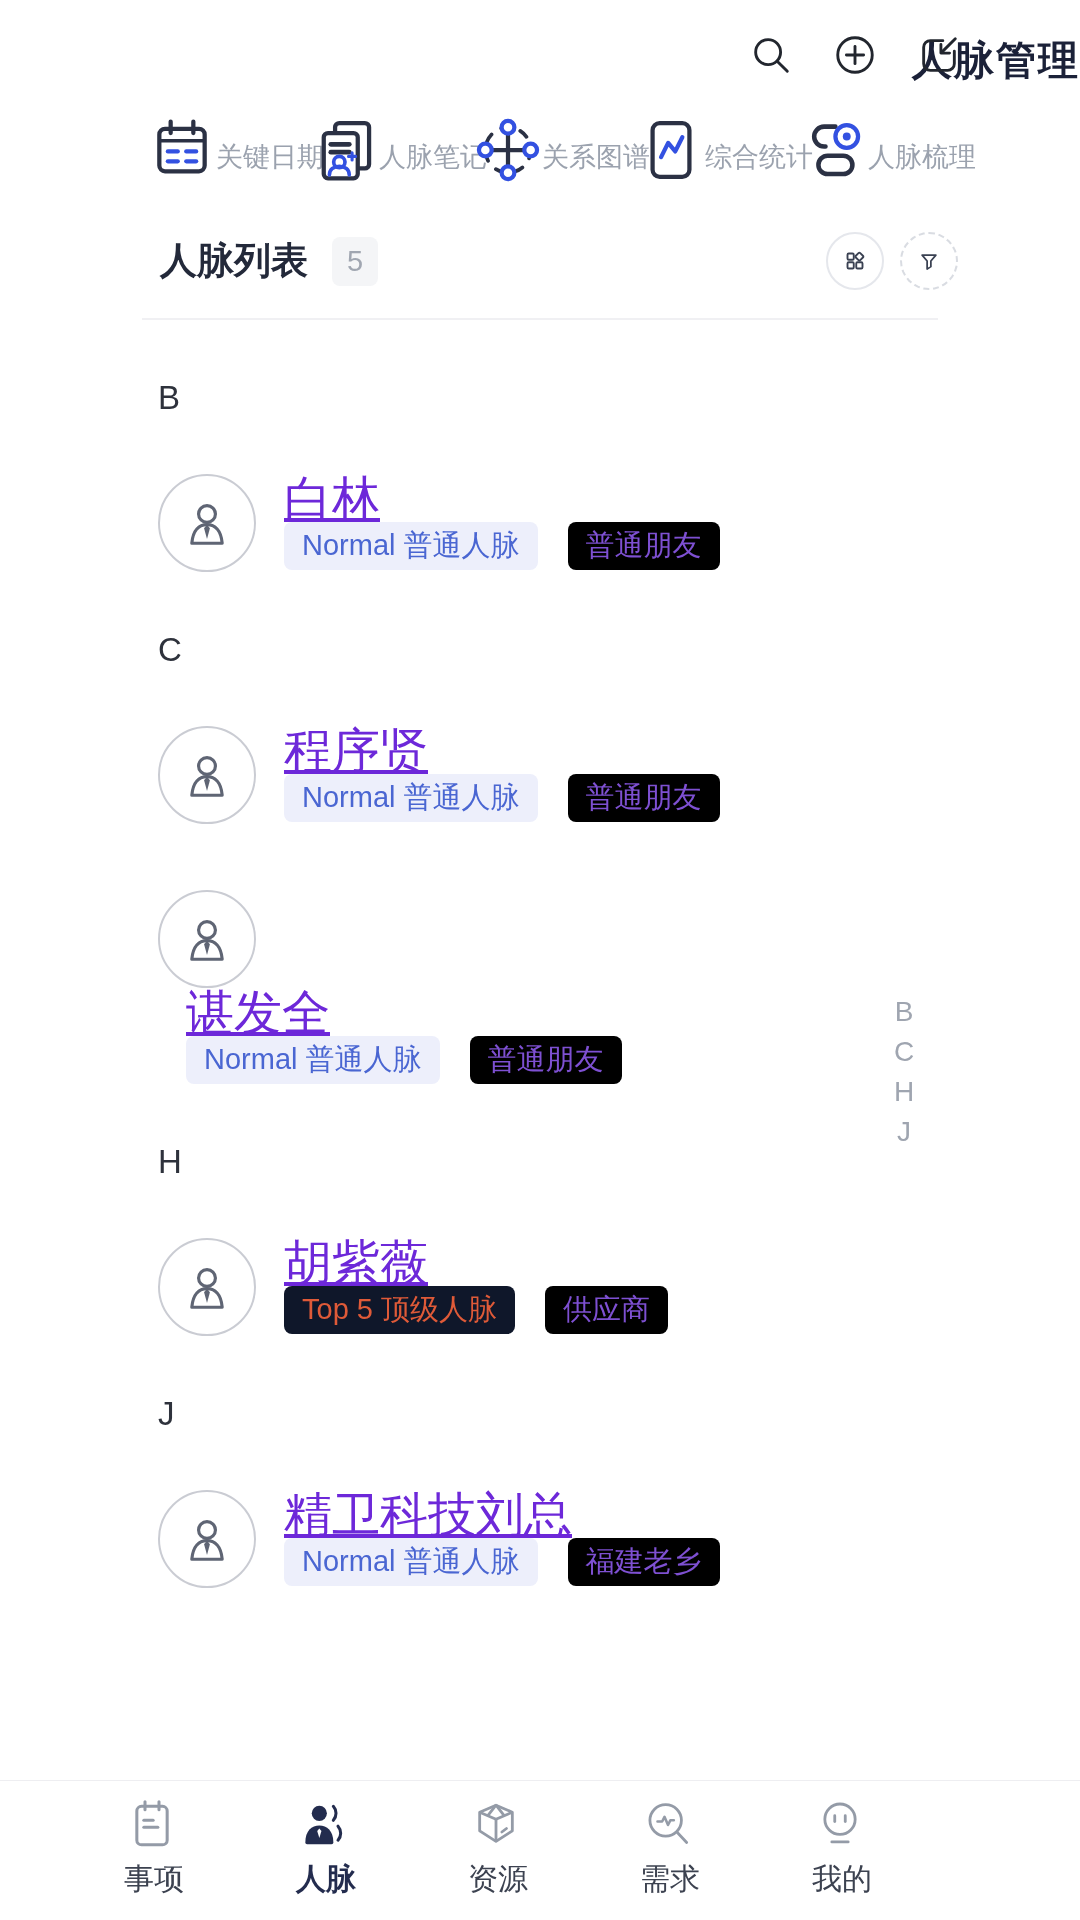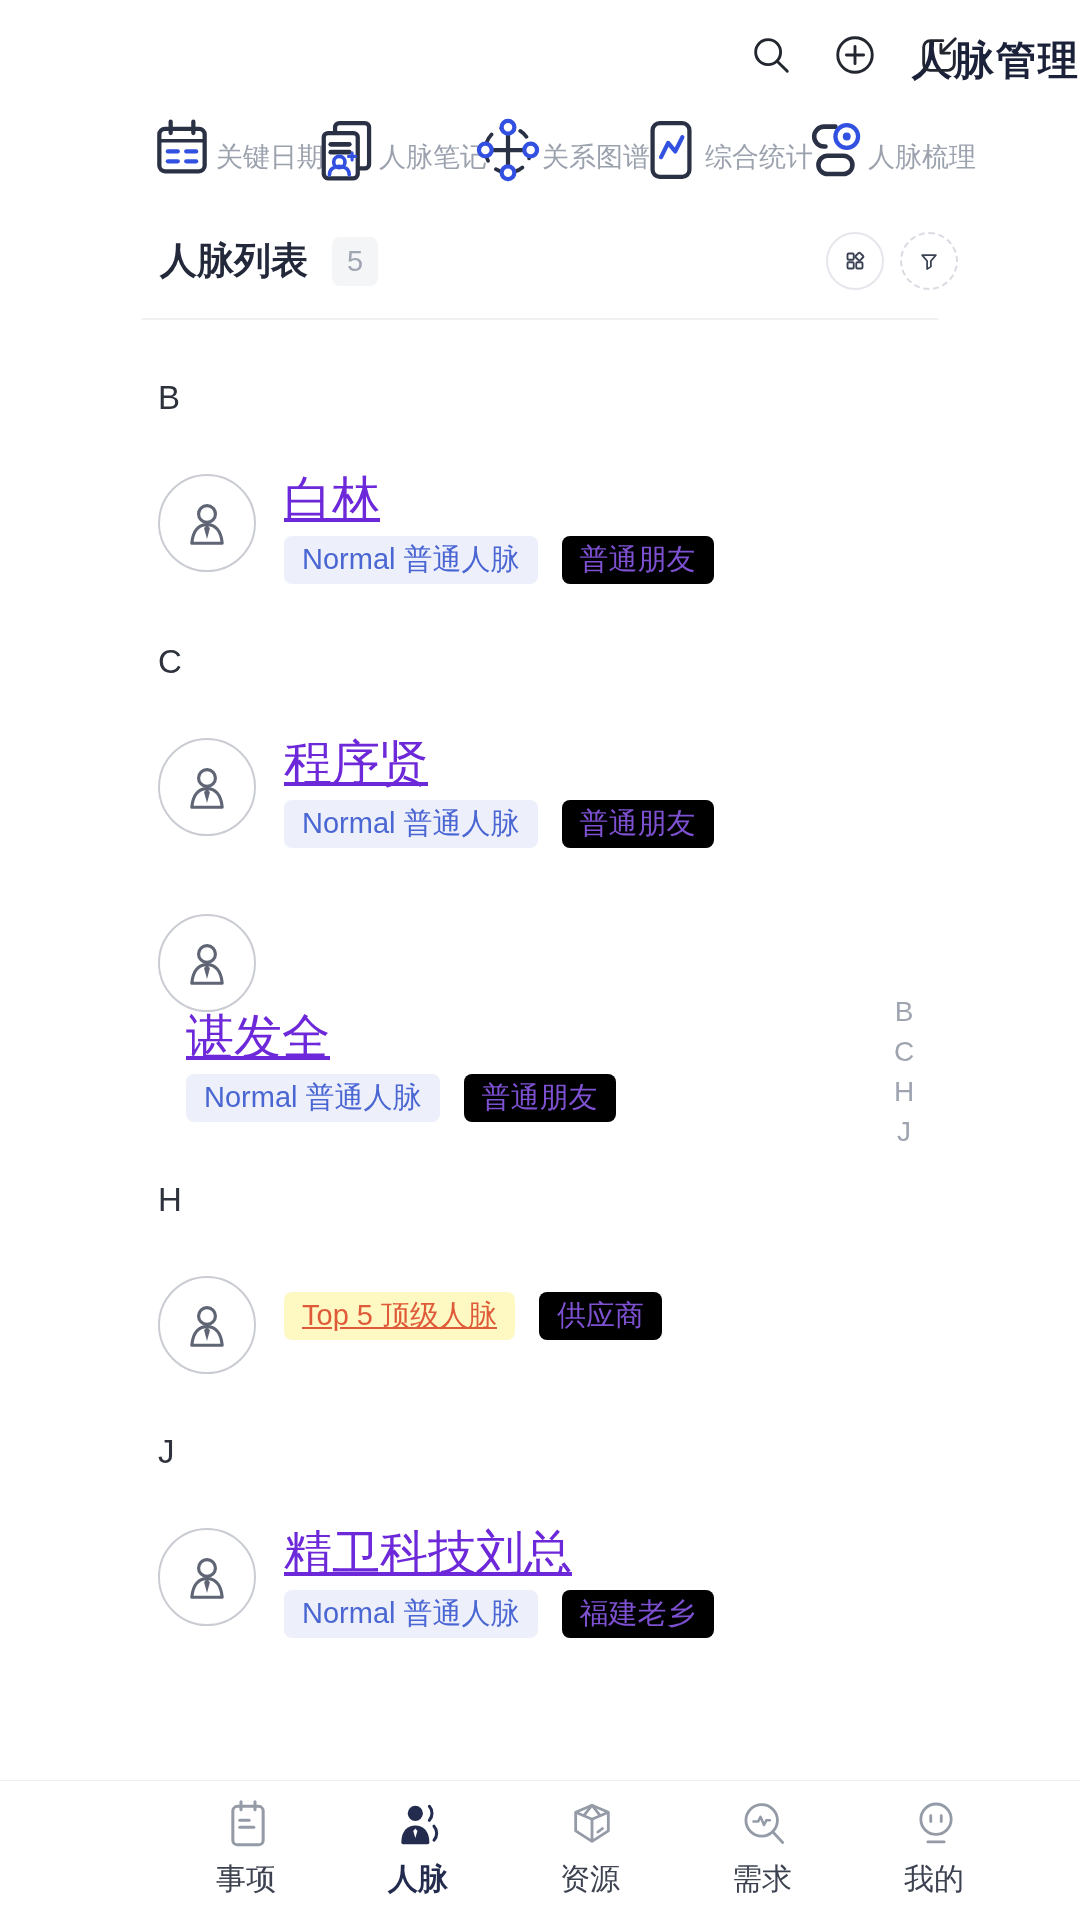--- a/index.html
+++ b/index.html
@@ -38,32 +38,32 @@
 
   
   .list { padding-left:158px; }
   .section-letter { margin-top:58px; font-size:33px; color:#2e323c; font-weight:500; line-height:40px; }
   .contact-row { margin-top:56px; display:flex; }
   .contact-row + .contact-row { margin-top:66px;flex-direction:column; }
   .avatar { width:98px; height:98px; border-radius:50%; border:2px solid #caccd3; display:flex; align-items:center; justify-content:center; flex:none; color:#5f6574; background:#fff; }
   .avatar svg { width:54px; height:54px; }
   .contact-info { margin-left:28px; padding-top:2px; }
   .contact-name { font-size:48px; color:#6d28d9; line-height:46px;text-decoration:underline; }
-  .tags { margin-top:14px; display:flex; gap:24px; }
+  .tags { display:flex; gap:30px; }
   .tag { height:48px; display:flex; align-items:center; padding:0 18px; border-radius:8px; font-size:29px; white-space:nowrap; }
   .tag.blue   { color:#4a66d2; background:#edeffb; }
   .tag.purple { color:#7e50d2; background:#000000;text-align:center; }
-  .tag.orange { color:#df5a38; background:#fef9c3;text-decoration:underline; }
+  .tag.orange { color:#df5a38; background:#0f172a; }
 
   
   .index-rail { position:absolute; left:894px; top:998px; display:flex; flex-direction:column; align-items:center; gap:12px; color:#9fa5b0; font-size:28px; line-height:28px; }
 
   
   .tabbar { position:absolute; left:0; right:0; bottom:0; height:140px; border-top:1px solid #eeeef1; display:flex; justify-content:space-between; padding:16px 116px 0 124px; background:#fff; }
-  .tab { width:152px; display:flex; flex-direction:column; align-items:flex-end; }
+  .tab { width:152px; display:flex; flex-direction:column; align-items:flex-start; }
   .tab svg { width:56px; height:56px; }
   .tab .ticon { color:#949ba7; }
   .tab-label { margin-top:6px; font-size:30px; color:#3c4250; }
   .tab.active .ticon { color:#232c4e; }
   .tab.active .tab-label { color:#232c4e; font-weight:600; }
 </style>
 </head>
 <body>
 
 <div class="header">
@@ -243,20 +243,21 @@
   <div class="section-letter">H</div>
   <div class="contact-row">
     <span class="avatar">
       <svg viewBox="0 0 48 48" fill="none" stroke="currentColor" stroke-width="2.8">
         <circle cx="24" cy="16" r="7.5"></circle>
         <path d="M10.5 42 c1 -11.5 6.5 -16.5 13.5 -16.5 s12.5 5 13.5 16.5 z" stroke-linejoin="round"></path>
         <path d="M24 25.5 l2.6 3.1 -2.6 9.6 -2.6 -9.6 z" fill="currentColor" stroke="none"></path>
       </svg>
     </span>
     <div class="contact-info">
+      <div class="contact-name">胡紫薇</div>
       <div class="tags">
         <span class="tag orange">Top 5 顶级人脉</span>
         <span class="tag purple">供应商</span>
       </div>
     </div>
   </div>
 
   <div class="section-letter">J</div>
   <div class="contact-row">
     <span class="avatar">

